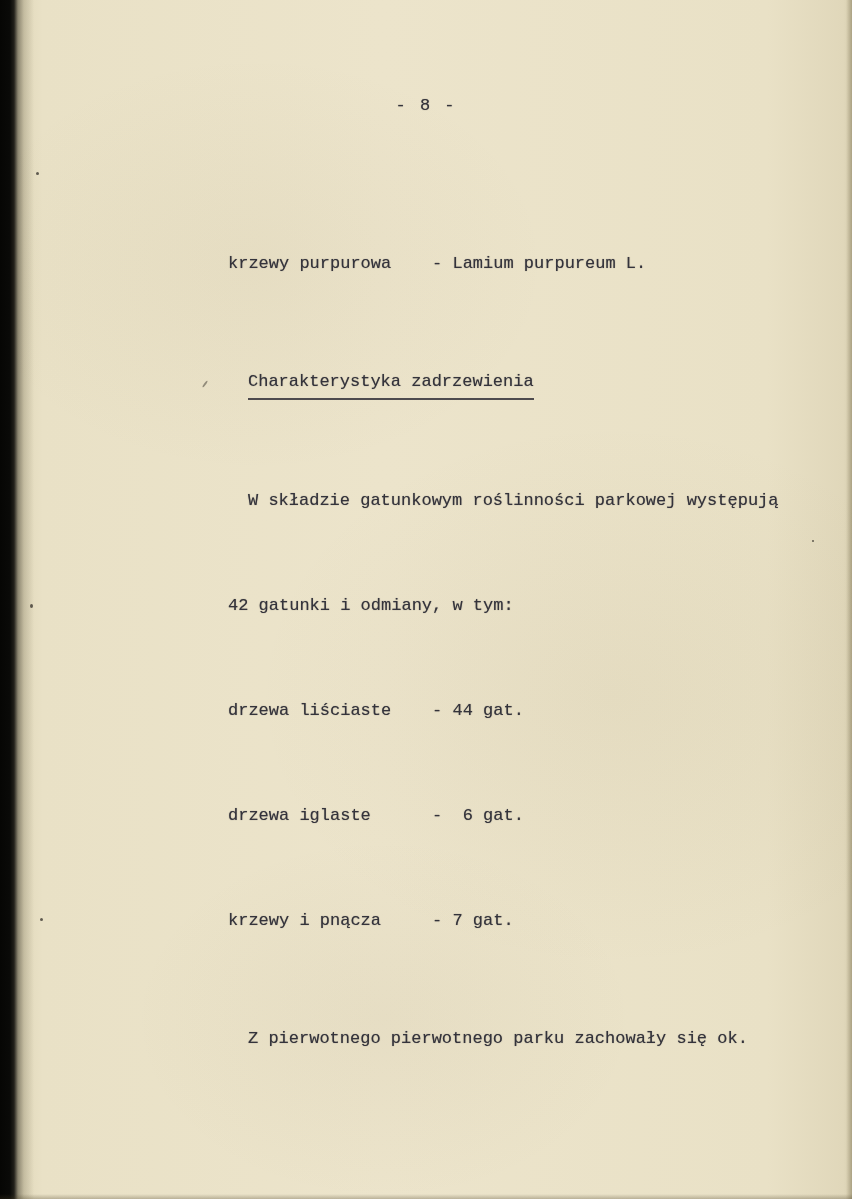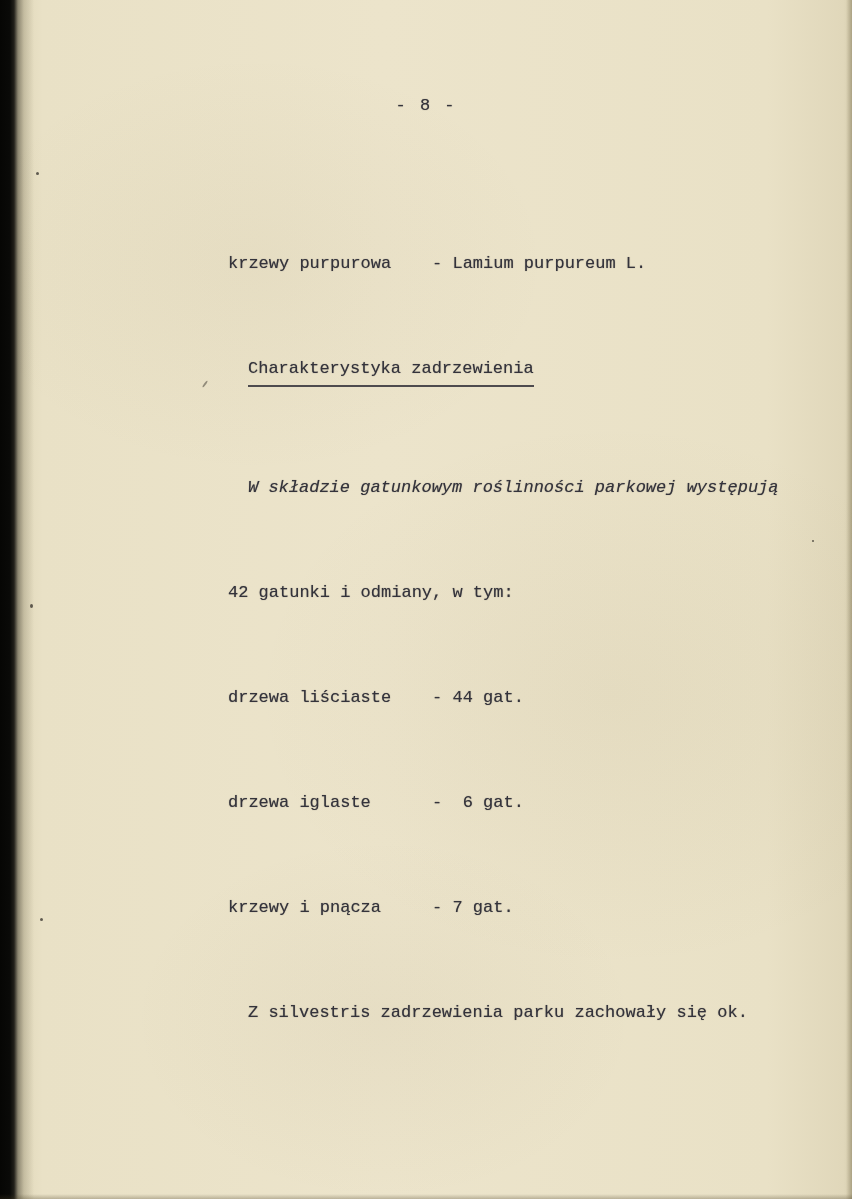--- a/index.html
+++ b/index.html
@@ -60,22 +60,22 @@
     top: 176px;
     left: 228px;
     width: 600px;
     font-size: 17px;
     line-height: 35px;
     color: #34333b;
     white-space: pre;
     text-shadow: 0 0 1px rgba(40,40,46,0.55);
   }
   .line { height: 35px; }
-  .indent1 { padding-left: 20px; }
-  .gap-before { margin-top: 14px; font-style: italic; }
+  .indent1 { padding-left: 20px; margin-top: 13px; }
+  .gap-before { margin-top: 14px; }
   .underline {
     display: inline-block;
     border-bottom: 2px solid rgba(50,48,56,0.85);
     padding-bottom: 1px;
     line-height: 30px;
   }
 </style>
 </head>
 <body>
 
@@ -94,21 +94,21 @@
   <div class="pageno">- 8 -</div>
 
   <div class="doc">
     <div class="line">krzewy purpurowa    - Lamium purpureum L.</div>
     <div class="line indent1"><span class="underline">Charakterystyka zadrzewienia</span></div>
     <div class="line indent1 gap-before">W składzie gatunkowym roślinności parkowej występują</div>
     <div class="line">42 gatunki i odmiany, w tym:</div>
     <div class="line">drzewa liściaste    - 44 gat.</div>
     <div class="line">drzewa iglaste      -  6 gat.</div>
     <div class="line">krzewy i pnącza     - 7 gat.</div>
-    <div class="line indent1">Z silvestris zadrzewienia parku zachowały się ok.</div>
+    <div class="line indent1">Z pierwotnego pierwotnego parku zachowały się ok.</div>
     
     
     
     
     
     
     
     
     
     

